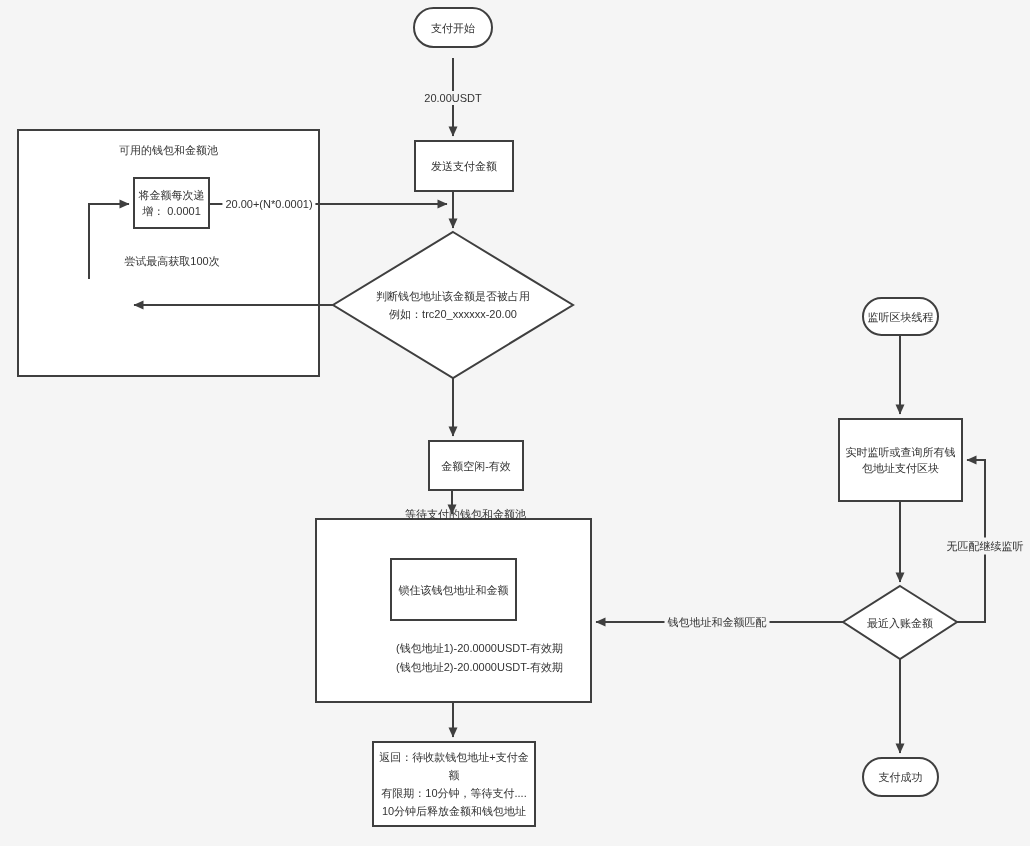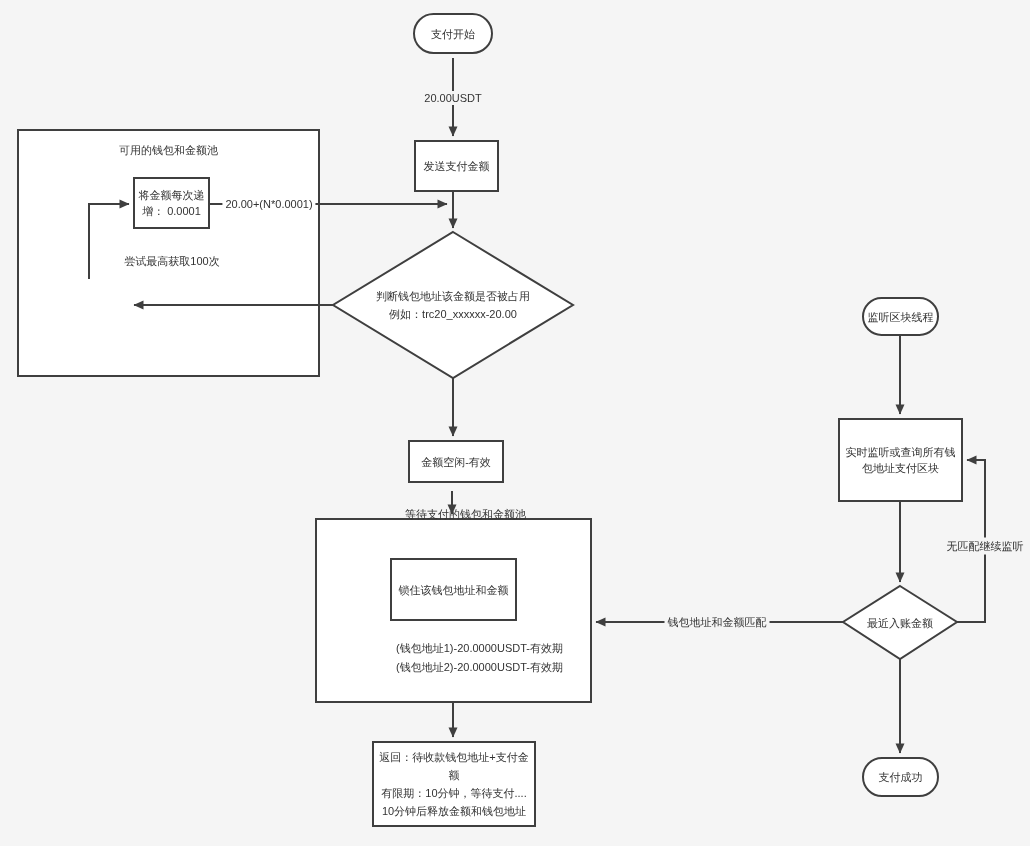--- a/index.html
+++ b/index.html
@@ -91,34 +91,34 @@
       <path d="M452 491 L452 514" marker-end="url(#arr)"></path>
       <path d="M453 703 L453 737" marker-end="url(#arr)"></path>
       <path d="M900 336 L900 414" marker-end="url(#arr)"></path>
       <path d="M900 502 L900 582" marker-end="url(#arr)"></path>
       <path d="M957 622 L985 622 L985 460 L967 460" marker-end="url(#arr)"></path>
       <path d="M900 659 L900 753" marker-end="url(#arr)"></path>
       <path d="M843 622 L596 622" marker-end="url(#arr)"></path>
     </g>
   </svg>
 
-  <div class="node stadium" style="left:413px;top:13px;width:80px;height:41px;">
+  <div class="node stadium" style="left:413px;top:7px;width:80px;height:41px;">
     <span>支付开始</span>
   </div>
 
-  <div class="node" style="left:414px;top:140px;width:85px;height:52px;align-items:center;">
+  <div class="node" style="left:414px;top:140px;width:100px;height:52px;align-items:center;">
     <span>发送支付金额</span>
   </div>
 
   <div class="diamond-label" style="left:343px;top:232px;width:220px;height:146px;">
     <span>判断钱包地址该金额是否被占用</span>
     <span>例如：trc20_xxxxxx-20.00</span>
   </div>
 
-  <div class="node" style="left:408px;top:440px;width:96px;height:43px;">
+  <div class="node" style="left:428px;top:440px;width:96px;height:51px;">
     <span>金额空闲-有效</span>
   </div>
 
   <div class="node" style="left:390px;top:558px;width:127px;height:63px;">
     <span>锁住该钱包地址和金额</span>
   </div>
 
   <div class="node" style="left:372px;top:741px;width:164px;height:86px;line-height:18px;">
     <span>返回：待收款钱包地址+支付金额</span>
     <span>有限期：10分钟，等待支付....</span>

